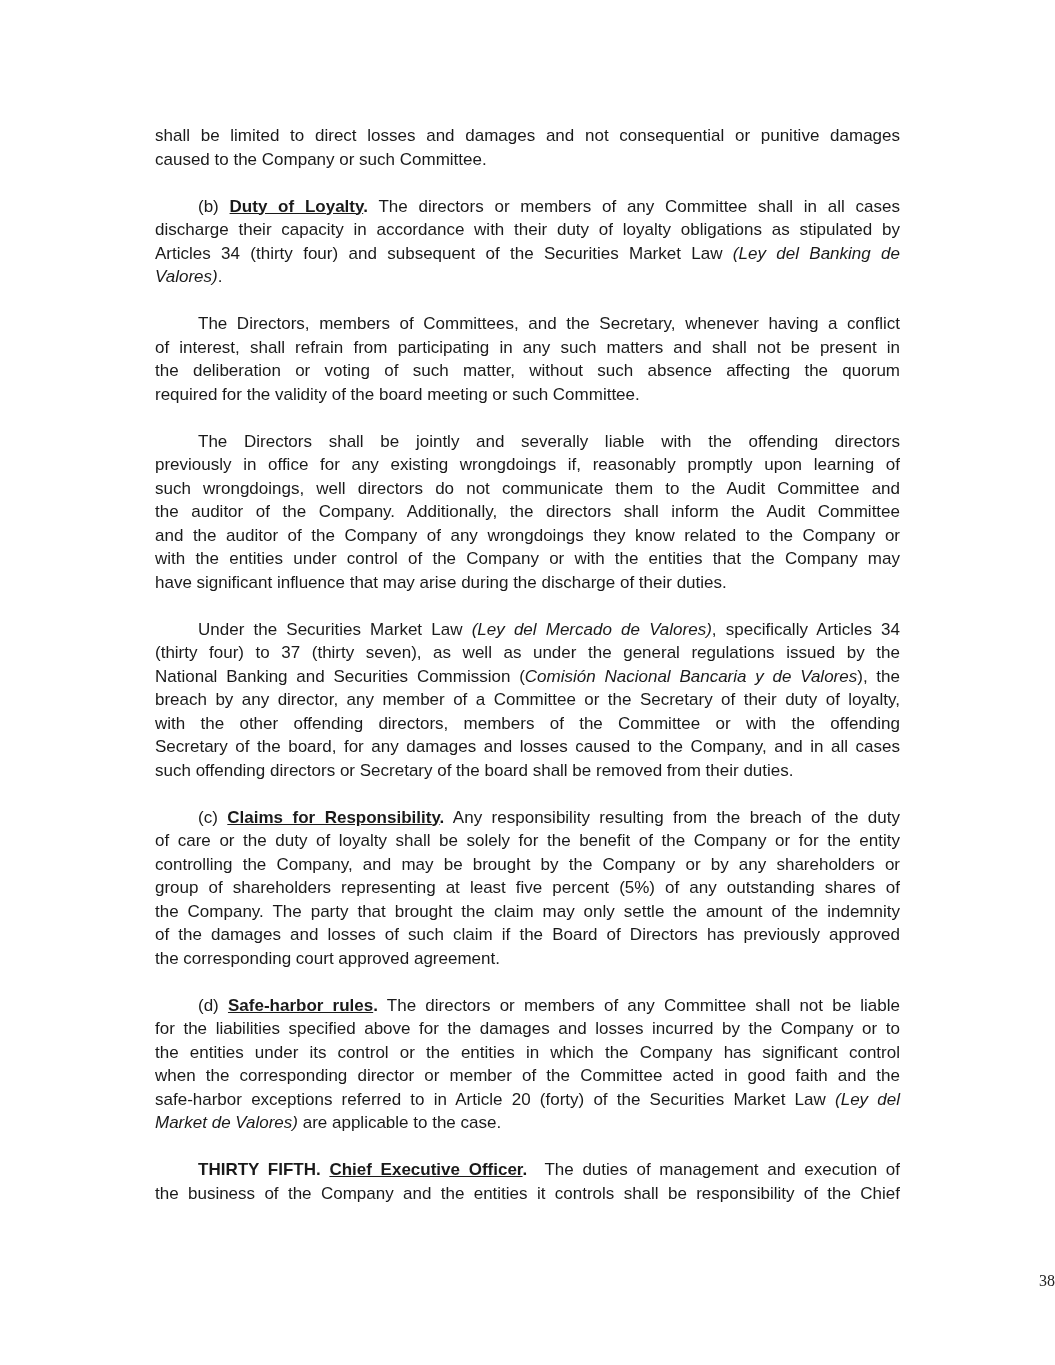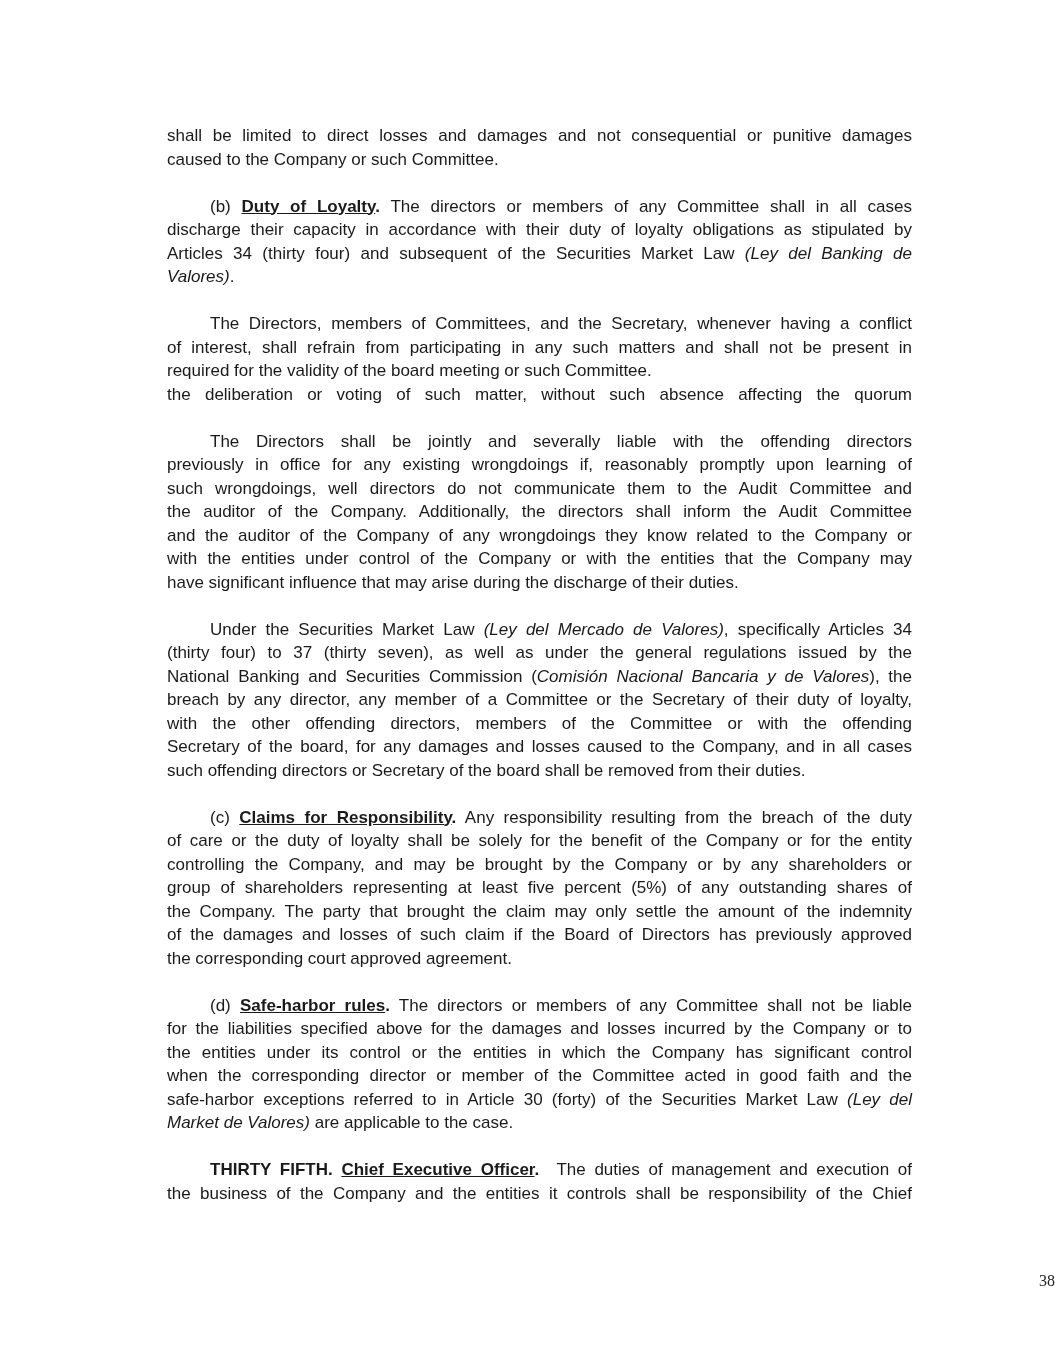--- a/index.html
+++ b/index.html
@@ -1,20 +1,20 @@
 <!DOCTYPE html>
 <html><head>
 <meta charset="utf-8">
 <style>
   html, body { margin: 0; padding: 0; background: #ffffff; }
   body { width: 1055px; height: 1365px; position: relative; overflow: hidden; }
   .page {
     position: absolute; left: 155px; top: 124px; width: 745px;
     font-family: "Liberation Sans", sans-serif;
-    font-size: 17px; line-height: 23.5px; color: #1a1a1a; margin-left: 12px;
+    font-size: 17px; line-height: 23.5px; color: #1a1a1a;
   }
   .para { margin: 0 0 23.5px 0; }
   .line { display: block; text-align: justify; text-align-last: justify; white-space: nowrap; height: 23.5px; }
   .line.last { text-align-last: left; }
   .indent { padding-left: 43px; }
   .b { font-weight: bold; }
   .u { text-decoration: underline; }
   .i { font-style: italic; }
   .pagenum {
     position: absolute; left: 0; right: 0; top: 1272px; text-align: right;
@@ -34,22 +34,22 @@
   <p class="para">
     <span class="line indent"><span>(b)</span> <span class="b u">Duty of Loyalty</span><span class="b">.</span><span> The directors or members of any Committee shall in all cases</span></span>
     <span class="line">discharge their capacity in accordance with their duty of loyalty obligations as stipulated by</span>
     <span class="line"><span>Articles 34 (thirty four) and subsequent of the Securities Market Law</span> <span class="i">(Ley del Banking de</span></span>
     <span class="line last"><span class="i">Valores)</span><span>.</span></span>
   </p>
 
   <p class="para">
     <span class="line indent">The Directors, members of Committees, and the Secretary, whenever having a conflict</span>
     <span class="line">of interest, shall refrain from participating in any such matters and shall not be present in</span>
+    <span class="line">the deliberation or voting of such matter, without such absence affecting the quorum</span>
     <span class="line last">required for the validity of the board meeting or such Committee.</span>
-    <span class="line">the deliberation or voting of such matter, without such absence affecting the quorum</span>
   </p>
 
   <p class="para">
     <span class="line indent">The Directors shall be jointly and severally liable with the offending directors</span>
     <span class="line">previously in office for any existing wrongdoings if, reasonably promptly upon learning of</span>
     <span class="line">such wrongdoings, well directors do not communicate them to the Audit Committee and</span>
     <span class="line">the auditor of the Company. Additionally, the directors shall inform the Audit Committee</span>
     <span class="line">and the auditor of the Company of any wrongdoings they know related to the Company or</span>
     <span class="line">with the entities under control of the Company or with the entities that the Company may</span>
     <span class="line last">have significant influence that may arise during the discharge of their duties.</span>
@@ -73,21 +73,21 @@
     <span class="line">the Company. The party that brought the claim may only settle the amount of the indemnity</span>
     <span class="line">of the damages and losses of such claim if the Board of Directors has previously approved</span>
     <span class="line last">the corresponding court approved agreement.</span>
   </p>
 
   <p class="para">
     <span class="line indent"><span>(d)</span> <span class="b u">Safe-harbor rules</span><span class="b">.</span><span> The directors or members of any Committee shall not be liable</span></span>
     <span class="line">for the liabilities specified above for the damages and losses incurred by the Company or to</span>
     <span class="line">the entities under its control or the entities in which the Company has significant control</span>
     <span class="line">when the corresponding director or member of the Committee acted in good faith and the</span>
-    <span class="line"><span>safe-harbor exceptions referred to in Article 30 (forty) of the Securities Market Law</span> <span class="i">(Ley del</span></span>
+    <span class="line"><span>safe-harbor exceptions referred to in Article 20 (forty) of the Securities Market Law</span> <span class="i">(Ley del</span></span>
     <span class="line last"><span class="i">Market de Valores)</span><span> are applicable to the case.</span></span>
   </p>
 
   <p class="para">
     <span class="line indent"><span class="b">THIRTY FIFTH.</span> <span class="b u">Chief Executive Officer</span><span class="b">.</span><span style="white-space:pre">  The duties of management and execution of</span></span>
     <span class="line">the business of the Company and the entities it controls shall be responsibility of the Chief</span>
   </p>
 </div>
 
 <div class="pagenum">38</div>

